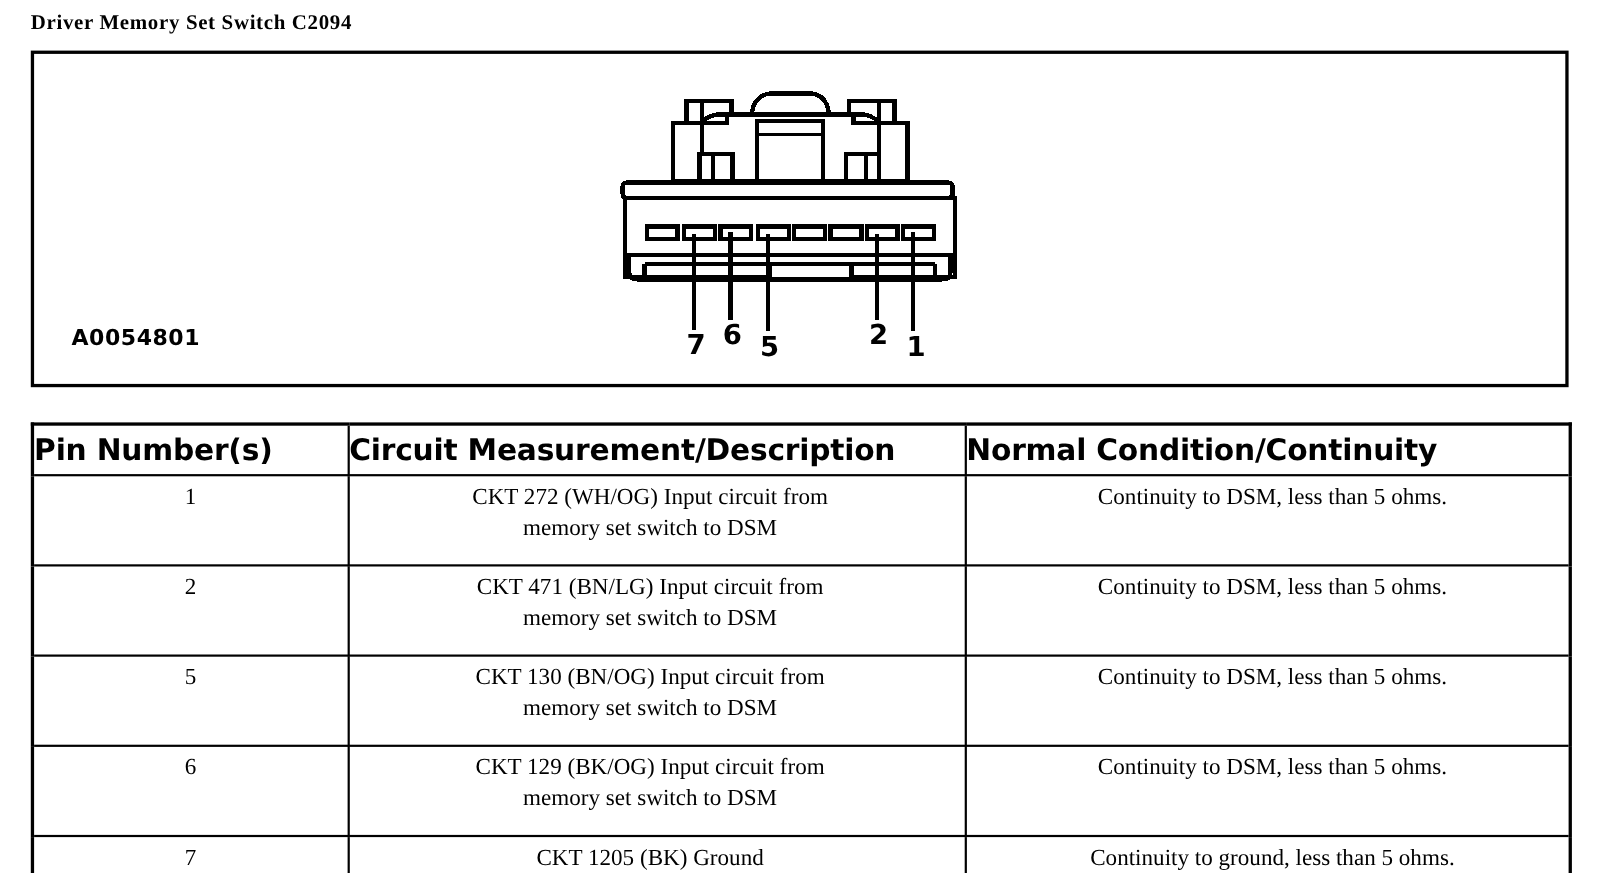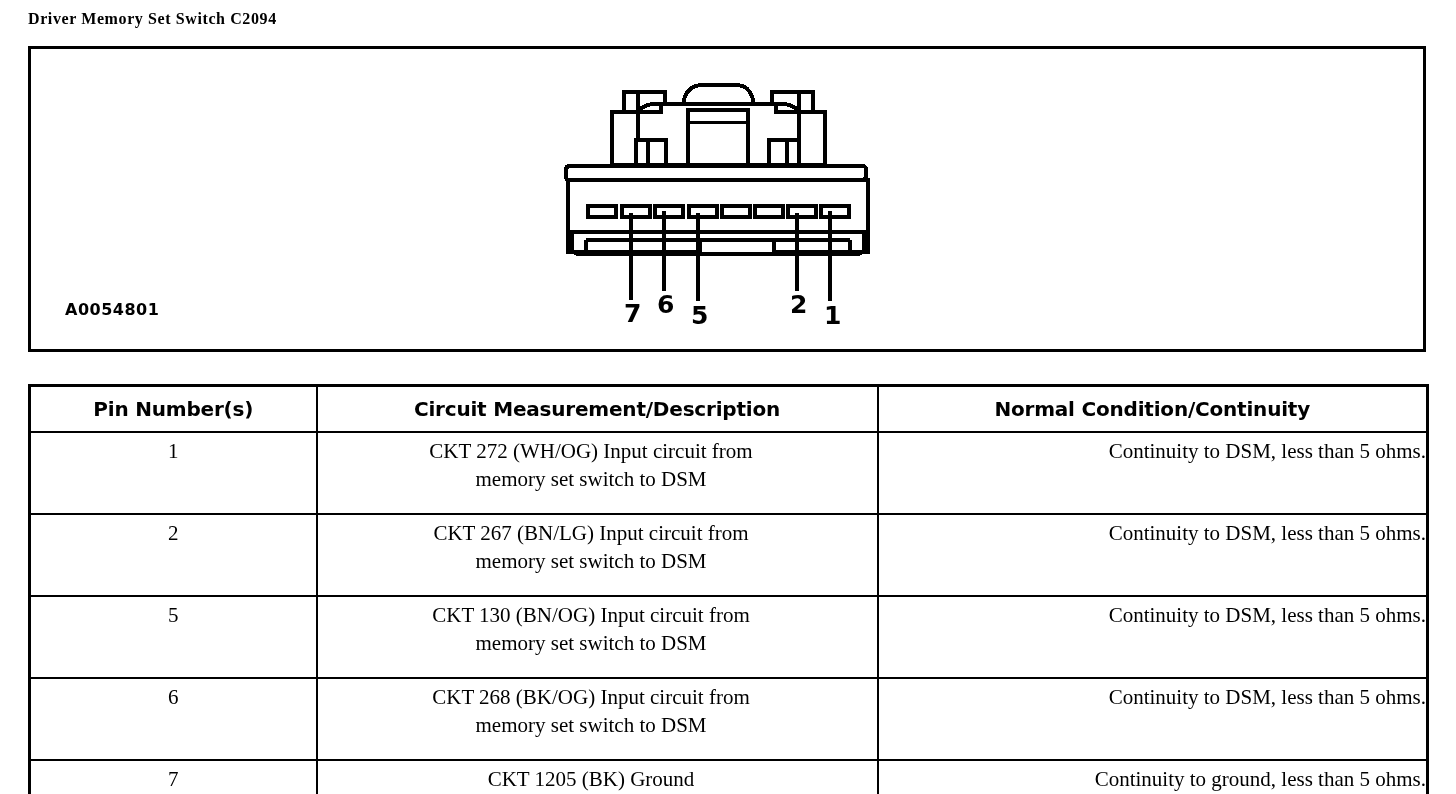--- a/index.html
+++ b/index.html
@@ -16,21 +16,21 @@
     overflow: hidden;
   }
 
   
   .page-title {
     position: absolute;
     left: 28px;
     top: 10px;
     font-family: "Liberation Serif", serif;
     font-weight: bold;
-    font-size: 16px;
+    font-size: 19px;
     letter-spacing: 0.6px;
     white-space: nowrap;
   }
 
   
   .diagram-panel {
     position: absolute;
     left: 28px;
     top: 46px;
     width: 1398px;
@@ -38,21 +38,21 @@
     border: 3px solid #000;
     box-sizing: border-box;
     background: #fff;
   }
 
   .diagram-code {
     position: absolute;
     left: 34px;
     bottom: 30px;
     font-family: "DejaVu Sans", sans-serif;
-    font-size: 16px;
+    font-size: 20px;
     font-weight: 600;
     letter-spacing: 0.5px;
   }
 
   .connector-svg {
     position: absolute;
     left: 0;
     top: 0;
   }
 
@@ -73,22 +73,22 @@
   .pin-table th,
   .pin-table td {
     border: 2px solid #000;
     padding: 0;
     vertical-align: top;
   }
   .pin-table thead th {
     border-width: 3px 2px 2px 2px;
     font-family: "DejaVu Sans", sans-serif;
     font-weight: bold;
-    font-size: 20px;
-    text-align: center;
+    font-size: 27px;
+    text-align: left;
     height: 44px;
     vertical-align: middle;
     letter-spacing: -0.2px;
   }
   .pin-table thead th.h-pin  { border-left-width: 3px; }
   .pin-table thead th.h-meas { border-right-width: 3px; }
 
   .pin-table tbody td {
     font-family: "Liberation Serif", serif;
     font-size: 21px;
@@ -100,21 +100,21 @@
   .pin-table tbody td.cell-pin {
     text-align: center;
     border-left-width: 3px;
   }
   .pin-table tbody td.cell-desc {
     text-align: center;
     padding-left: 8px;
     padding-right: 20px;
   }
   .pin-table tbody td.cell-meas {
-    text-align: right;
+    text-align: center;
     padding-left: 9px;
     border-right-width: 3px;
     margin-left: 36px;
   }
   .pin-table tbody tr:last-child td { border-bottom-width: 3px; }
 </style>
 </head>
 <body>
 
 <div class="page-title">Driver Memory Set Switch C2094</div>
@@ -213,37 +213,37 @@
       <td class="cell-pin">1</td>
       <td class="cell-desc">
         <span>CKT 272 (WH/OG) Input circuit from</span><br>
         <span>memory set switch to DSM</span>
       </td>
       <td class="cell-meas">Continuity to DSM, less than 5 ohms.</td>
     </tr>
     <tr>
       <td class="cell-pin">2</td>
       <td class="cell-desc">
-        <span>CKT 267 (BN/LG) Input circuit from</span><br>
+        <span>CKT 471 (BN/LG) Input circuit from</span><br>
         <span>memory set switch to DSM</span>
       </td>
       <td class="cell-meas">Continuity to DSM, less than 5 ohms.</td>
     </tr>
     <tr>
       <td class="cell-pin">5</td>
       <td class="cell-desc">
         <span>CKT 130 (BN/OG) Input circuit from</span><br>
         <span>memory set switch to DSM</span>
       </td>
       <td class="cell-meas">Continuity to DSM, less than 5 ohms.</td>
     </tr>
     <tr>
       <td class="cell-pin">6</td>
       <td class="cell-desc">
-        <span>CKT 268 (BK/OG) Input circuit from</span><br>
+        <span>CKT 129 (BK/OG) Input circuit from</span><br>
         <span>memory set switch to DSM</span>
       </td>
       <td class="cell-meas">Continuity to DSM, less than 5 ohms.</td>
     </tr>
     <tr>
       <td class="cell-pin">7</td>
       <td class="cell-desc">CKT 1205 (BK) Ground</td>
       <td class="cell-meas">Continuity to ground, less than 5 ohms.</td>
     </tr>
   </tbody>

